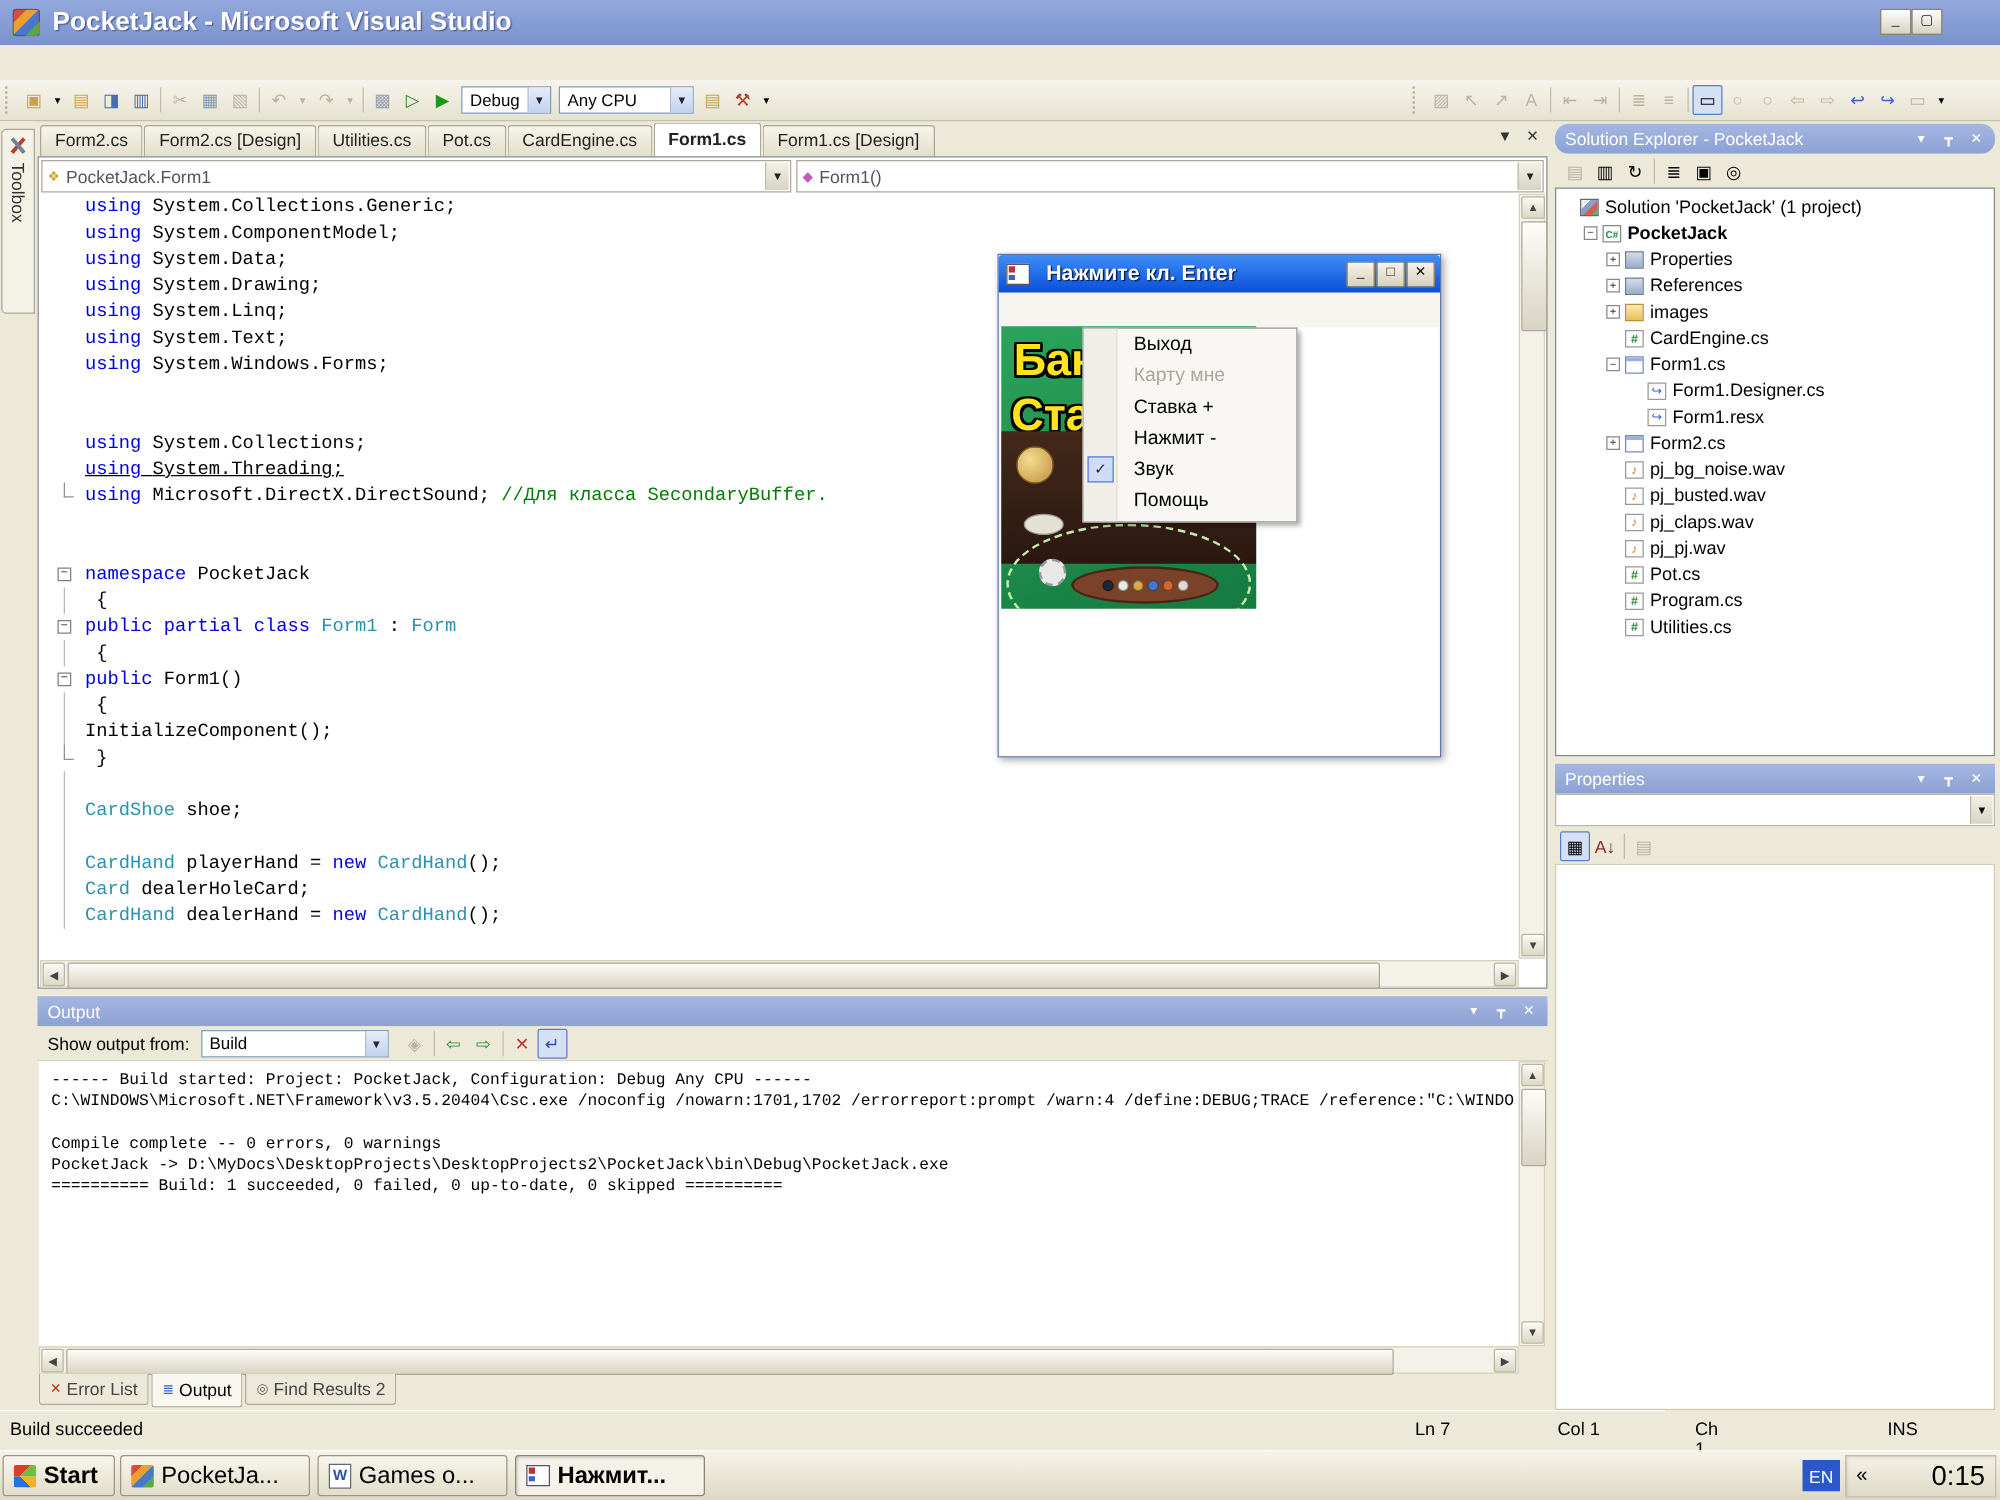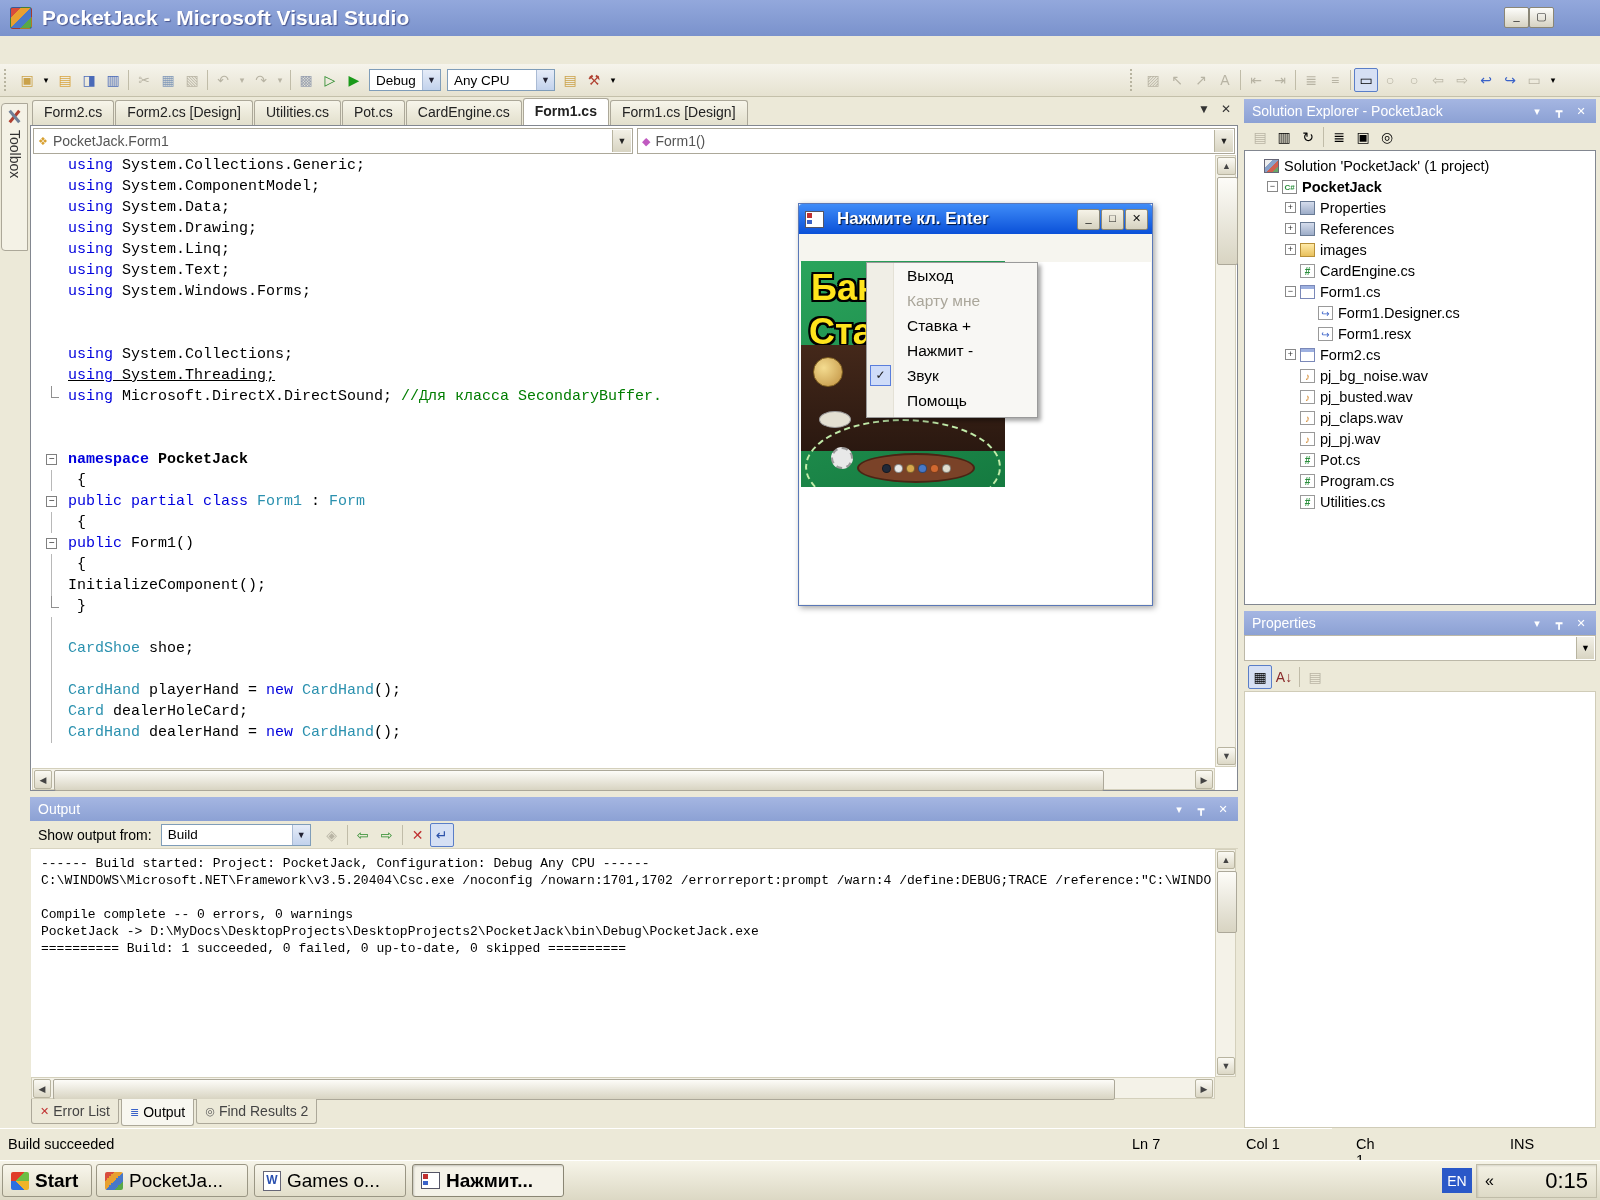--- a/index.html
+++ b/index.html
@@ -279,21 +279,21 @@
         <div class="code-line"><span class="fold-m"></span><span style="white-space: pre;"><span class="tok-k">using </span><span class="tok-p">System.Linq;</span></span></div>
         <div class="code-line"><span class="fold-m"></span><span style="white-space: pre;"><span class="tok-k">using </span><span class="tok-p">System.Text;</span></span></div>
         <div class="code-line"><span class="fold-m"></span><span style="white-space: pre;"><span class="tok-k">using </span><span class="tok-p">System.Windows.Forms;</span></span></div>
         <div class="code-line"><span class="fold-m"></span><span style="white-space: pre;"></span></div>
         <div class="code-line"><span class="fold-m"></span><span style="white-space: pre;"></span></div>
         <div class="code-line"><span class="fold-m"></span><span style="white-space: pre;"><span class="tok-k">using </span><span class="tok-p">System.Collections;</span></span></div>
         <div class="code-line"><span class="fold-m"></span><span style="white-space: pre; text-decoration: underline;"><span class="tok-k">using </span><span class="tok-p">System.Threading;</span></span></div>
         <div class="code-line"><span class="fold-m"><span class="fold-end"></span></span><span style="white-space: pre;"><span class="tok-k">using </span><span class="tok-p">Microsoft.DirectX.DirectSound; </span><span class="tok-c">//Для класса SecondaryBuffer.</span></span></div>
         <div class="code-line"><span class="fold-m"></span><span style="white-space: pre;"></span></div>
         <div class="code-line"><span class="fold-m"></span><span style="white-space: pre;"></span></div>
-        <div class="code-line"><span class="fold-m"><span class="fold-box">−</span></span><span style="white-space: pre; font-weight: bold;"><span class="tok-k">namespace </span><span class="tok-p">PocketJack</span></span></div>
+        <div class="code-line"><span class="fold-m"><span class="fold-box">−</span></span><span style="white-space: pre;"><span class="tok-k">namespace </span><span class="tok-p">PocketJack</span></span></div>
         <div class="code-line"><span class="fold-m"><span class="fold-line"></span></span><span style="white-space: pre;"><span class="tok-p"> {</span></span></div>
         <div class="code-line"><span class="fold-m"><span class="fold-box">−</span></span><span style="white-space: pre;"><span class="tok-k">public partial class </span><span class="tok-t">Form1</span><span class="tok-p"> : </span><span class="tok-t">Form</span></span></div>
         <div class="code-line"><span class="fold-m"><span class="fold-line"></span></span><span style="white-space: pre;"><span class="tok-p"> {</span></span></div>
         <div class="code-line"><span class="fold-m"><span class="fold-box">−</span></span><span style="white-space: pre;"><span class="tok-k">public </span><span class="tok-p">Form1()</span></span></div>
         <div class="code-line"><span class="fold-m"><span class="fold-line"></span></span><span style="white-space: pre;"><span class="tok-p"> {</span></span></div>
         <div class="code-line"><span class="fold-m"><span class="fold-line"></span></span><span style="white-space: pre;"><span class="tok-p">InitializeComponent();</span></span></div>
         <div class="code-line"><span class="fold-m"><span class="fold-end"></span></span><span style="white-space: pre;"><span class="tok-p"> }</span></span></div>
         <div class="code-line"><span class="fold-m"><span class="fold-line"></span></span><span style="white-space: pre;"></span></div>
         <div class="code-line"><span class="fold-m"><span class="fold-line"></span></span><span style="white-space: pre;"><span class="tok-t">CardShoe</span><span class="tok-p"> shoe;</span></span></div>
         <div class="code-line"><span class="fold-m"><span class="fold-line"></span></span><span style="white-space: pre;"></span></div>
@@ -358,21 +358,21 @@
       <span class="btab active">
         <span class="ticon" style="color: rgb(58, 98, 200);">≣</span>
         <span>Output</span>
       </span>
       <span class="btab">
         <span class="ticon" style="color: rgb(85, 85, 85);">◎</span>
         <span>Find Results 2</span>
       </span>
     </div>
 
-  <div class="panel-hdr" style="left:1244px;top:99px;width:352px;">
+  <div class="panel-hdr" style="left:1244px;top:99px;width:352px;border-radius:11px;">
     <span>Solution Explorer - PocketJack</span>
     <span class="hdr-btn" style="left:284px;">▾</span>
     <span class="hdr-btn" style="left:306px;">┳</span>
     <span class="hdr-btn" style="left:328px;">✕</span>
   </div>
   <div class="se-toolbar" id="se-toolbar">
       <span class="tbi dis">▤</span>
       <span class="tbi">▥</span>
       <span class="tbi">↻</span>
       <span class="tb-sep"></span>

